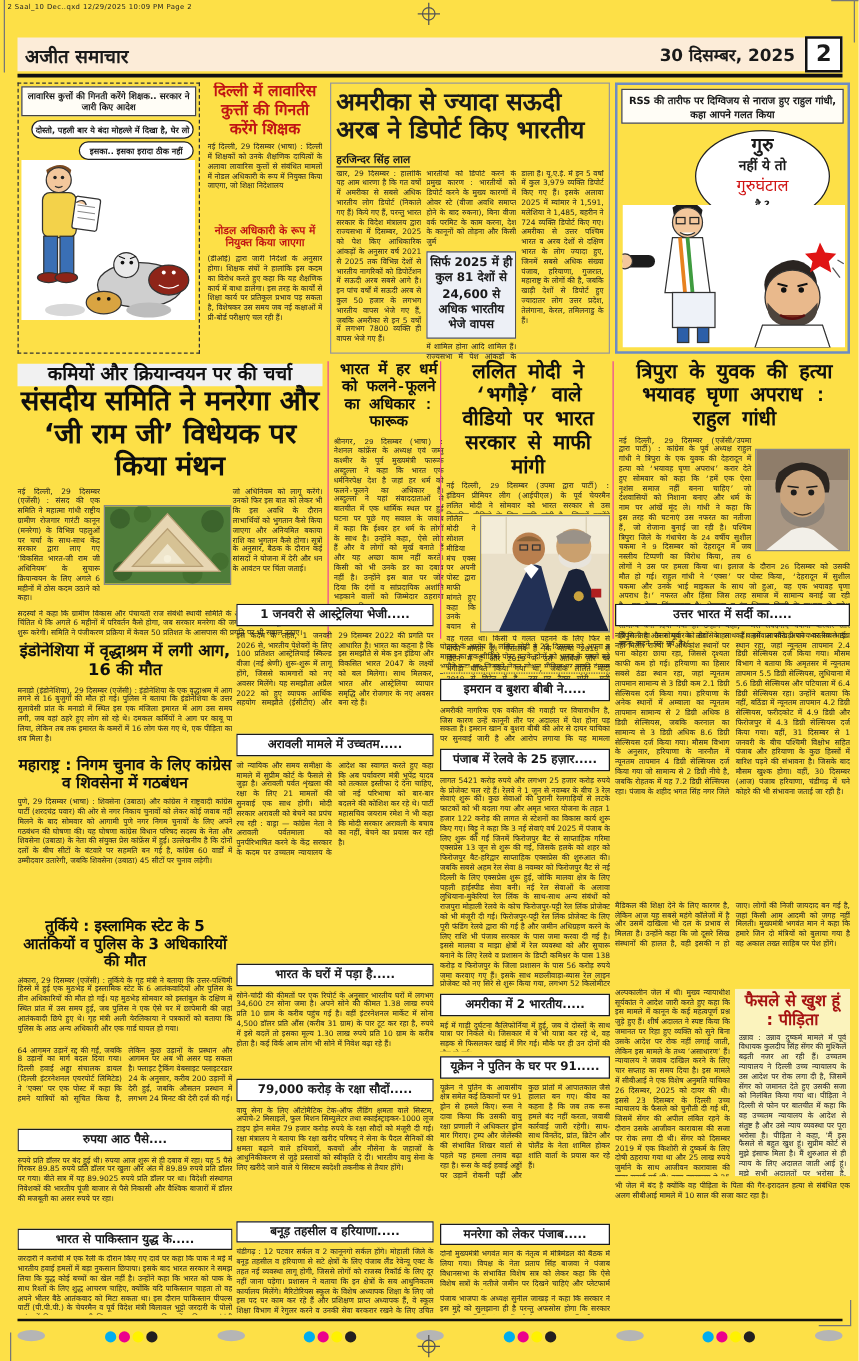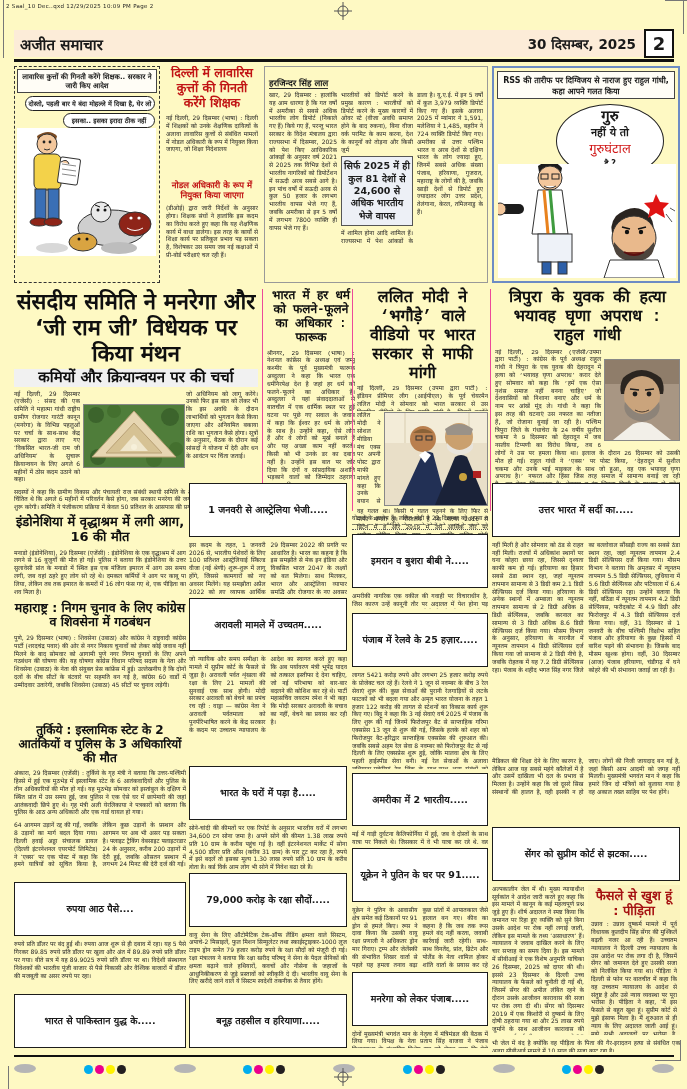--- a/index.html
+++ b/index.html
@@ -1,21 +1,21 @@
 <!DOCTYPE html>
 <html><head>
 <meta charset="utf-8">
 <style>
   html,body{margin:0;padding:0;background:#ffffff;}
   body{font-family:"DejaVu Sans","Liberation Sans",sans-serif;color:#1a1a1a;}
-  #page{position:relative;width:687px;height:1089px;background:#fef9c3;overflow:hidden;}
+  #page{position:relative;width:687px;height:1089px;background:#fde047;overflow:hidden;}
   .abs{position:absolute;}
   .t{font-size:6px;line-height:1.3;text-align:justify;color:#1f1f1f;overflow:hidden;}
   .t2{column-count:2;column-gap:5px;}
-  .bh{border:1px solid #1c1c1c;text-align:center;font-weight:bold;font-size:9.5px;line-height:1.25;padding:20px 2px;background:#fff;}
+  .bh{border:1px solid #1c1c1c;text-align:center;font-weight:bold;font-size:9.5px;line-height:1.25;padding:2px 2px;background:#fff;}
   .ih{text-align:center;font-weight:bold;line-height:1.18;color:#0f0f0f;}
   .dotline{border-top:1.5px dotted #555;height:0;}
   .col{display:flex;flex-direction:column;gap:4px;overflow:hidden;}
   .redh{color:#c11414;}
   .slug{font-size:5.5px;color:#222;letter-spacing:.3px;}
   .mast{background:#fcecd8;display:flex;align-items:center;}
   .pullq{border:1px solid #555;background:#edf0f6;font-weight:bold;font-size:9.5px;text-align:center;line-height:1.3;padding:3px 2px;margin:3px 0;}
   .capbox{border:1px solid #444;font-weight:bold;text-align:center;background:#fffdf6;}
   .bubble{border:1.3px solid #222;border-radius:9px;background:#fff;font-weight:bold;text-align:center;}
   .cmyk{display:inline-block;width:9px;height:9px;border-radius:50%;margin:0 1px;}
@@ -85,20 +85,21 @@
   </div>
 
   <div class="abs col" style="left:166px;top:66px;width:92px;height:217px;">
     <div class="ih redh" style="font-size:12.5px;">दिल्ली में लावारिस कुत्तों की गिनती करेंगे शिक्षक</div>
     <div class="t" style="height:62px;">नई दिल्ली, 29 दिसम्बर (भाषा) : दिल्ली में शिक्षकों को उनके शैक्षणिक दायित्वों के अलावा लावारिस कुत्तों से संबंधित मामलों में नोडल अधिकारी के रूप में नियुक्त किया जाएगा, जो शिक्षा निदेशालय</div>
     <div class="ih redh" style="font-size:8.5px;">नोडल अधिकारी के रूप में नियुक्त किया जाएगा</div>
     <div class="t" style="flex:1;">(डीओई) द्वारा जारी निर्देशों के अनुसार होगा। शिक्षक संघों ने हालांकि इस कदम का विरोध करते हुए कहा कि यह शैक्षणिक कार्य में बाधा डालेगा। इस तरह के कार्यों से शिक्षा कार्य पर प्रतिकूल प्रभाव पड़ सकता है, विशेषकर उस समय जब नई कक्षाओं में प्री-बोर्ड परीक्षाएं चल रही हैं।</div>
   </div>
 
   <div class="abs" style="left:264px;top:66px;width:224px;height:217px;border:1px solid #999;box-sizing:border-box;padding:4px;">
+    <div style="font-weight:bold;font-size:19.5px;line-height:1.12;">अमरीका से ज्यादा सऊदी अरब ने डिपोर्ट किए भारतीय</div>
     <div style="font-weight:bold;font-size:8.5px;margin:2px 0;border-bottom:1px solid #333;display:inline-block;">हरजिन्दर सिंह लाल</div>
     <div style="display:flex;gap:4px;height:152px;overflow:hidden;">
       <div class="t" style="width:68px;">खार, 29 दिसम्बर : हालांकि यह आम धारणा है कि गत वर्षों में अमरीका से सबसे अधिक भारतीय लोग डिपोर्ट (निकाले गए हैं) किये गए हैं, परन्तु भारत सरकार के विदेश मंत्रालय द्वारा राज्यसभा में दिसम्बर, 2025 को पेश किए आधिकारिक आंकड़ों के अनुसार वर्ष 2021 से 2025 तक विभिन्न देशों से भारतीय नागरिकों को डिपोर्टेशन में सऊदी अरब सबसे आगे है। इन पांच वर्षों में सऊदी अरब से कुल 50 हजार के लगभग भारतीय वापस भेजे गए हैं, जबकि अमरीका से इन 5 वर्षों में लगभग 7800 व्यक्ति ही वापस भेजे गए हैं।</div>
       <div style="width:72px;overflow:hidden;">
         <div class="t">भारतीयों को डिपोर्ट करने के प्रमुख कारण : भारतीयों को डिपोर्ट करने के मुख्य कारणों में ओवर स्टे (वीजा अवधि समाप्त होने के बाद रुकना), बिना वीजा वर्क परमिट के काम करना, देश के कानूनों को तोड़ना और किसी जुर्म</div>
         <div class="pullq">सिर्फ 2025 में ही कुल 81 देशों से 24,600 से अधिक भारतीय भेजे वापस</div>
         <div class="t">में शामिल होना आदि शामिल हैं। राज्यसभा में पेश आंकड़ों के अनुसार वर्ष 2025 में ही कुल 81 देशों से 24,600 से अधिक भारतीयों को डिपोर्ट किया गया है, जिनमें खाड़ी सहयोग परिषद् (जी.सी.सी.) के देशों ने बड़ा भाग डाला।</div>
       </div>
       <div class="t" style="flex:1;">डाला है। यू.ए.ई. में इन 5 वर्षों में कुल 3,979 व्यक्ति डिपोर्ट किए गए हैं। इसके अलावा 2025 में म्यांमार ने 1,591, मलेशिया ने 1,485, बहरीन ने 724 व्यक्ति डिपोर्ट किए गए। अमरीका से उत्तर पश्चिम भारत व अरब देशों से दक्षिण भारत के लोग ज्यादा हुए, जिनमें सबसे अधिक संख्या पंजाब, हरियाणा, गुजरात, महाराष्ट्र के लोगों की है, जबकि खाड़ी देशों से डिपोर्ट हुए ज्यादातर लोग उत्तर प्रदेश, तेलंगाना, केरल, तमिलनाडु के हैं।</div>
     </div>
@@ -135,22 +136,22 @@
         <circle cx="143" cy="68" r="2.2" fill="#111"></circle>
       <path d="M124 63 l8 2 M148 63 l-8 2" stroke="#111" stroke-width="1.5"></path>
       <path d="M126 88 q10 6 20 0" stroke="#5a0f0f" stroke-width="2" fill="#7a2a1a"></path>
       <path d="M112 96 l48 0 6 18 -60 0z" fill="#fff" stroke="#333"></path>
       <path d="M158 30 l4 8 9 1 -6 6 2 9 -9 -5 -8 5 2 -9 -6 -6 9 -1z" fill="#e01414"></path>
       <path d="M168 50 l6 8 M172 44 l5 3" stroke="#555"></path>
     </svg>
   </div>
 
   <div class="abs" style="left:14px;top:289px;width:244px;height:222px;">
+    <div class="ih" style="font-size:15px;margin-top:2px;background:#f1f1f1;">कमियों और क्रियान्वयन पर की चर्चा</div>
     <div class="ih" style="font-size:22px;">संसदीय समिति ने मनरेगा और ‘जी राम जी’ विधेयक पर किया मंथन</div>
-    <div class="ih" style="font-size:15px;margin-top:2px;background:#f1f1f1;">कमियों और क्रियान्वयन पर की चर्चा</div>
     <div style="position:relative;margin-top:3px;height:148px;overflow:hidden;">
       <div class="t abs" style="left:0;top:0;width:66px;height:96px;">नई दिल्ली, 29 दिसम्बर (एजेंसी) : संसद की एक समिति ने महात्मा गांधी राष्ट्रीय ग्रामीण रोजगार गारंटी कानून (मनरेगा) के विभिन्न पहलुओं पर चर्चा के साथ-साथ केंद्र सरकार द्वारा लाए गए ‘विकसित भारत-जी राम जी अधिनियम’ के सुचारू क्रियान्वयन के लिए अगले 6 महीनों में ठोस कदम उठाने को कहा।</div>
       <div class="abs photoframe" style="left:69px;top:14px;width:100px;height:62px;">
         <svg width="100" height="62" viewBox="0 0 100 62">
           <rect width="100" height="62" fill="#4f7d3a"></rect>
           <circle cx="12" cy="10" r="8" fill="#3c642c"></circle>
             <circle cx="30" cy="6" r="7" fill="#44702f"></circle>
           <circle cx="86" cy="12" r="9" fill="#3c642c"></circle>
             <circle cx="70" cy="54" r="8" fill="#44702f"></circle>
           <circle cx="14" cy="52" r="8" fill="#3c642c"></circle>
@@ -222,21 +223,21 @@
       <span>नई दिल्ली, 29 दिसम्बर (एजेंसी/उपमा द्वारा पार्टी) : कांग्रेस के पूर्व अध्यक्ष राहुल गांधी ने त्रिपुरा के एक युवक की देहरादून में हत्या को ‘भयावह घृणा अपराध’ करार देते हुए सोमवार को कहा कि ‘हमें एक ऐसा नृशंस समाज नहीं बनना चाहिए’ जो देशवासियों को निशाना बनाए और धर्म के नाम पर आंखें मूंद ले। गांधी ने कहा कि इस तरह की घटनाएं उस नफरत का नतीजा हैं, जो रोजाना बुनाई जा रही है। पश्चिम त्रिपुरा जिले के गंधाचेरा के 24 वर्षीय सुशील चकमा ने 9 दिसम्बर को देहरादून में जब नस्लीय टिप्पणी का विरोध किया, तब 6 लोगों ने उस पर हमला किया था। इलाज के दौरान 26 दिसम्बर को उसकी मौत हो गई। राहुल गांधी ने ‘एक्स’ पर पोस्ट किया, ‘देहरादून में सुशील चकमा और उनके भाई माइकल के साथ जो हुआ, वह एक भयावह घृणा अपराध है।’</span>
       <span>नफरत और हिंसा जिस तरह समाज में सामान्य बनाई जा रही है, वह बेहद चिंताजनक है। क्षेत्रवाद व रंग-भिन्नता किसी के माध्यम से प्रवेश न कर रही है और हमलावर भावना के गवाह फैलाने वाले नेटवर्क द्वारा इसे सामान्य बना दिया गया है। उन्होंने कहा, ‘मेरी संवेदनाएं चकमा परिवार और त्रिपुरा तथा उत्तर पूर्व के लोगों के साथ हैं। हमें आपको अपने भारतीय भाई-बहन कहने पर गर्व है।’</span>
     </div>
   </div>
 
   <div class="abs col" style="left:14px;top:514px;width:172px;height:538px;justify-content:space-between;">
     <div class="ih" style="font-size:13px;">इंडोनेशिया में वृद्धाश्रम में लगी आग, 16 की मौत</div>
     <div class="t" style="height:52px;">मनाडो (इंडोनेशिया), 29 दिसम्बर (एजेंसी) : इंडोनेशिया के एक वृद्धाश्रम में आग लगने से 16 बुजुर्गों की मौत हो गई। पुलिस ने बताया कि इंडोनेशिया के उत्तर सुलावेसी प्रांत के मनाडो में स्थित इस एक मंजिला इमारत में आग उस समय लगी, जब वहां ठहरे हुए लोग सो रहे थे। दमकल कर्मियों ने आग पर काबू पा लिया, लेकिन तब तक इमारत के कमरों में 16 लोग फंस गए थे, एक पीड़िता का शव मिला है।</div>
     <div class="ih" style="font-size:12.5px;">महाराष्ट्र : निगम चुनाव के लिए कांग्रेस व शिवसेना में गठबंधन</div>
     <div class="t" style="height:92px;">पुणे, 29 दिसम्बर (भाषा) : शिवसेना (उबाठा) और कांग्रेस ने राष्ट्रवादी कांग्रेस पार्टी (शरदचंद्र पवार) की ओर से नगर निकाय चुनावों को लेकर कोई जवाब नहीं मिलने के बाद सोमवार को आगामी पुणे नगर निगम चुनावों के लिए अपने गठबंधन की घोषणा की। यह घोषणा कांग्रेस विधान परिषद सदस्य के नेता और शिवसेना (उबाठा) के नेता की संयुक्त प्रेस कांफ्रेंस में हुई। उल्लेखनीय है कि दोनों दलों के बीच सीटों के बंटवारे पर सहमति बन गई है, कांग्रेस 60 वार्डों में उम्मीदवार उतारेगी, जबकि शिवसेना (उबाठा) 45 सीटों पर चुनाव लड़ेगी।</div>
-    <div class="ih" style="font-size:12px;">तुर्किये : इस्लामिक स्टेट के 2 आतंकियों व पुलिस के 3 अधिकारियों की मौत</div>
+    <div class="ih" style="font-size:12px;">तुर्किये : इस्लामिक स्टेट के 5 आतंकियों व पुलिस के 3 अधिकारियों की मौत</div>
     <div class="t" style="height:52px;">अंकारा, 29 दिसम्बर (एजेंसी) : तुर्किये के गृह मंत्री ने बताया कि उत्तर-पश्चिमी हिस्से में हुई एक मुठभेड़ में इस्लामिक स्टेट के 6 आतंकवादियों और पुलिस के तीन अधिकारियों की मौत हो गई। यह मुठभेड़ सोमवार को इस्तांबुल के दक्षिण में स्थित प्रांत में उस समय हुई, जब पुलिस ने एक ऐसे घर में छापेमारी की जहां आतंकवादी छिपे हुए थे। गृह मंत्री अली येरलिकाया ने पत्रकारों को बताया कि पुलिस के आठ अन्य अधिकारी और एक गार्ड घायल हो गया।</div>
     <div class="t t2" style="height:62px;">64 आगमन उड़ानें रद्द की गईं, जबकि 8 उड़ानों का मार्ग बदल दिया गया। दिल्ली हवाई अड्डा संचालक डायल (दिल्ली इंटरनेशनल एयरपोर्ट लिमिटेड) ने ‘एक्स’ पर एक पोस्ट में कहा कि हमने यात्रियों को सूचित किया है, लेकिन कुछ उड़ानों के प्रस्थान और आगमन पर अब भी असर पड़ सकता है। फ्लाइट ट्रैकिंग वेबसाइट फ्लाइटरडार 24 के अनुसार, करीब 200 उड़ानों में देरी हुई, जबकि औसतन प्रस्थान में लगभग 24 मिनट की देरी दर्ज की गई।</div>
     <div class="bh">रुपया आठ पैसे....</div>
     <div class="t" style="height:54px;">रुपये प्रति डॉलर पर बंद हुई थी। रुपया आज शुरू से ही दबाव में रहा। यह 5 पैसे गिरकर 89.85 रुपये प्रति डॉलर पर खुला और अंत में 89.89 रुपये प्रति डॉलर पर गया। बीते सत्र में यह 89.9025 रुपये प्रति डॉलर पर था। विदेशी संस्थागत निवेशकों की भारतीय पूंजी बाजार से पैसे निकासी और वैश्विक बाजारों में डॉलर की मजबूती का असर रुपये पर रहा।</div>
     <div class="bh">भारत से पाकिस्तान युद्ध के.....</div>
     <div class="t" style="flex:1;">जरदारी ने करांची में एक रैली के दौरान किए गए दावे पर कहा कि पाक ने मई में भारतीय हवाई हमलों में बड़ा नुकसान छिपाया। इसके बाद भारत सरकार ने समझ लिया कि युद्ध कोई बच्चों का खेल नहीं है। उन्होंने कहा कि भारत को पाक के साथ रिश्तों के लिए शुद्ध आचरण चाहिए, क्योंकि यदि पाकिस्तान चाहता तो वह अपने भीतर बैठे आतंकवाद को मिटा सकता था। इस दौरान पाकिस्तान पीपल्स पार्टी (पी.पी.पी.) के चेयरमैन व पूर्व विदेश मंत्री बिलावल भुट्टो जरदारी के पोलो ग्राउंड में दिए बयान का भी जिक्र हुआ। अब वह भविष्य में पाकिस्तान संबंधी कोई टिप्पणी नहीं करते। उन्होंने कहा कि भारत सरकार को समझना चाहिए कि युद्ध के लिए हिम्मत, हुनर व कुर्बानी की जरूरत होती है। उन्होंने मई में भारत-पाक बीच हुए ‘युद्ध’ को जीत का दावा करते हुए इसको वर्ष 2025 की पाक की सबसे बड़ी उपलब्धि बताया।</div>
   </div>
 
   <div class="abs col" style="left:189px;top:483px;width:158px;height:569px;">
     <div class="bh">1 जनवरी से आस्ट्रेलिया भेजी.....</div>
@@ -264,21 +265,20 @@
     <div class="t t2" style="height:108px;">यूक्रेन ने पुतिन के आवासीय क्षेत्र समेत कई ठिकानों पर 91 ड्रोन से हमले किए। रूस ने दावा किया कि उसकी वायु रक्षा प्रणाली ने अधिकतर ड्रोन मार गिराए। ट्रम्प और जेलेंस्की की संभावित शिखर वार्ता से पहले यह हमला तनाव बढ़ा रहा है। रूस के कई हवाई अड्डों पर उड़ानें रोकनी पड़ीं और कुछ प्रांतों में आपातकाल जैसे हालात बन गए। कीव का कहना है कि जब तक रूस हमले बंद नहीं करता, जवाबी कार्रवाई जारी रहेगी। साथ-साथ विनतेंद, प्रांत, ब्रिटेन और पोलैंड के नेता शामिल होकर शांति वार्ता के प्रयास कर रहे हैं।</div>
     <div class="bh">मनरेगा को लेकर पंजाब.....</div>
     <div class="t" style="height:32px;">दोनों मुख्यमंत्री भगवंत मान के नेतृत्व में मंत्रिमंडल की बैठक में लिया गया। विपक्ष के नेता प्रताप सिंह बाजवा ने पंजाब विधानसभा के संभावित विशेष सत्र को लेकर कहा कि ऐसे विशेष सत्रों के नतीजे जमीन पर दिखने चाहिएं और प्लेटफार्म का कद ऊंचा रहे।</div>
     <div class="t" style="flex:1;">पंजाब भाजपा के अध्यक्ष सुनील जाखड़ ने कहा कि सरकार ने इस मुद्दे को सुलझाना ही है परन्तु अफसोस होगा कि सरकार अपनी नाकामियों, पंजाब में नशे के मकड़जाल व बिगड़ी कानून व्यवस्था के अलावा लोगों के रोजगार से जुड़े मुद्दों पर भी चर्चा करे।</div>
   </div>
 
   <div class="abs col" style="left:492px;top:483px;width:188px;height:569px;">
     <div class="bh">उत्तर भारत में सर्दी का.....</div>
     <div class="t t2" style="height:212px;">नहीं मिली है और सोमवार को ठंड से राहत नहीं मिली। राज्यों में अधिकांश स्थानों पर घना कोहरा छाया रहा, जिससे दृश्यता काफी कम हो गई। हरियाणा का हिसार सबसे ठंडा स्थान रहा, जहां न्यूनतम तापमान सामान्य से 3 डिग्री कम 2.1 डिग्री सेल्सियस दर्ज किया गया। हरियाणा के अनेक स्थानों में अम्बाला का न्यूनतम तापमान सामान्य से 2 डिग्री अधिक 8 डिग्री सेल्सियस, जबकि करनाल का सामान्य से 3 डिग्री अधिक 8.6 डिग्री सेल्सियस दर्ज किया गया। मौसम विभाग के अनुसार, हरियाणा के नारनौल में न्यूनतम तापमान 4 डिग्री सेल्सियस दर्ज किया गया जो सामान्य से 2 डिग्री नीचे है, जबकि रोहतक में यह 7.2 डिग्री सेल्सियस रहा। पंजाब के शहीद भगत सिंह नगर जिले का बल्लोवाल सौंखड़ी राज्य का सबसे ठंडा स्थान रहा, जहां न्यूनतम तापमान 2.4 डिग्री सेल्सियस दर्ज किया गया। मौसम विभाग ने बताया कि अमृतसर में न्यूनतम तापमान 5.5 डिग्री सेल्सियस, लुधियाना में 5.6 डिग्री सेल्सियस और पटियाला में 6.4 डिग्री सेल्सियस रहा। उन्होंने बताया कि नहीं, बठिंडा में न्यूनतम तापमान 4.2 डिग्री सेल्सियस, फरीदकोट में 4.9 डिग्री और फिरोजपुर में 4.3 डिग्री सेल्सियस दर्ज किया गया। वहीं, 31 दिसम्बर से 1 जनवरी के बीच पश्चिमी विक्षोभ सहित पंजाब और हरियाणा के कुछ हिस्सों में बारिश पड़ने की संभावना है। जिसके बाद मौसम खुश्क होगा। वहीं, 30 दिसम्बर (आज) पंजाब हरियाणा, चंडीगढ़ में घने कोहरे की भी संभावना जताई जा रही है।</div>
     <div class="t t2" style="height:66px;">मैडिकल की शिक्षा देने के लिए कारगर है, लेकिन आज यह सबसे महंगे कॉलेजों में है और उसमें दाखिला भी दल के प्रभाव से मिलता है। उन्होंने कहा कि जो दूसरे सिख संस्थानों की हालत है, वही इसकी न हो जाए। लोगों की निजी जायदाद बन गई है, जहां किसी आम आदमी को जगह नहीं मिलती। मुख्यमंत्री भगवंत मान ने कहा कि हमारे जिन दो मंत्रियों को बुलाया गया है वह अकाल तख्त साहिब पर पेश होंगे।</div>
-    <div class="bh">सेंगर को सुप्रीम कोर्ट से झटका.....</div>
     <div style="display:flex;gap:4px;height:150px;overflow:hidden;">
       <div class="t" style="width:92px;">अल्पकालीन जेल में थी। मुख्य न्यायाधीश सूर्यकांत ने आदेश जारी करते हुए कहा कि इस मामले में कानून के कई महत्वपूर्ण प्रश्न जुड़े हुए हैं। शीर्ष अदालत ने स्पष्ट किया कि जमानत पर रिहा हुए व्यक्ति को सुने बिना उसके आदेश पर रोक नहीं लगाई जाती, लेकिन इस मामले के तथ्य ‘असाधारण’ हैं। न्यायालय ने जवाब दाखिल करने के लिए चार सप्ताह का समय दिया है। इस मामले में सीबीआई ने एक विशेष अनुमति याचिका 26 दिसम्बर, 2025 को दायर की थी। इससे 23 दिसम्बर के दिल्ली उच्च न्यायालय के फैसले को चुनौती दी गई थी, जिसमें सेंगर की अपील लंबित रहने के दौरान उसके आजीवन कारावास की सजा पर रोक लगा दी थी। सेंगर को दिसम्बर 2019 में एक किशोरी से दुष्कर्म के लिए दोषी ठहराया गया था और 25 लाख रुपये जुर्माने के साथ आजीवन कारावास की सजा सुनाई गई थी। उच्च न्यायालय ने 25 दिसम्बर को अपने आदेश में सेंगर की सजा पर रोक लगा दी थी और उसकी अपील के निपटारे तक कुछ शर्तों के अधीन उसे जमानत दे दी थी।</div>
       <div style="flex:1;background:#fbf3bd;padding:3px;overflow:hidden;">
         <div class="ih" style="font-size:13px;color:#a61212;">फैसले से खुश हूं : पीड़िता</div>
         <div class="t" style="margin-top:2px;">उन्नाव : उन्नाव दुष्कर्म मामले में पूर्व विधायक कुलदीप सिंह सेंगर की मुश्किलें बढ़ती नजर आ रही हैं। उच्चतम न्यायालय ने दिल्ली उच्च न्यायालय के उस आदेश पर रोक लगा दी है, जिसमें सेंगर को जमानत देते हुए उसकी सजा को निलंबित किया गया था। पीड़िता ने दिल्ली से फोन पर बातचीत में कहा कि वह उच्चतम न्यायालय के आदेश से संतुष्ट है और उसे न्याय व्यवस्था पर पूरा भरोसा है। पीड़िता ने कहा, ‘मैं इस फैसले से बहुत खुश हूं। सुप्रीम कोर्ट से मुझे इंसाफ मिला है। मैं शुरुआत से ही न्याय के लिए अदालत जाती आई हूं। मुझे सभी अदालतों पर भरोसा है, लेकिन सुप्रीम कोर्ट ने मुझे न्याय दिया है और आगे भी न्याय देगा।’</div>
       </div>
     </div>
     <div class="t" style="flex:1;">भी जेल में बंद है क्योंकि वह पीड़िता के पिता की गैर-इरादतन हत्या से संबंधित एक अलग सीबीआई मामले में 10 साल की सजा काट रहा है।</div>
   </div>
 

